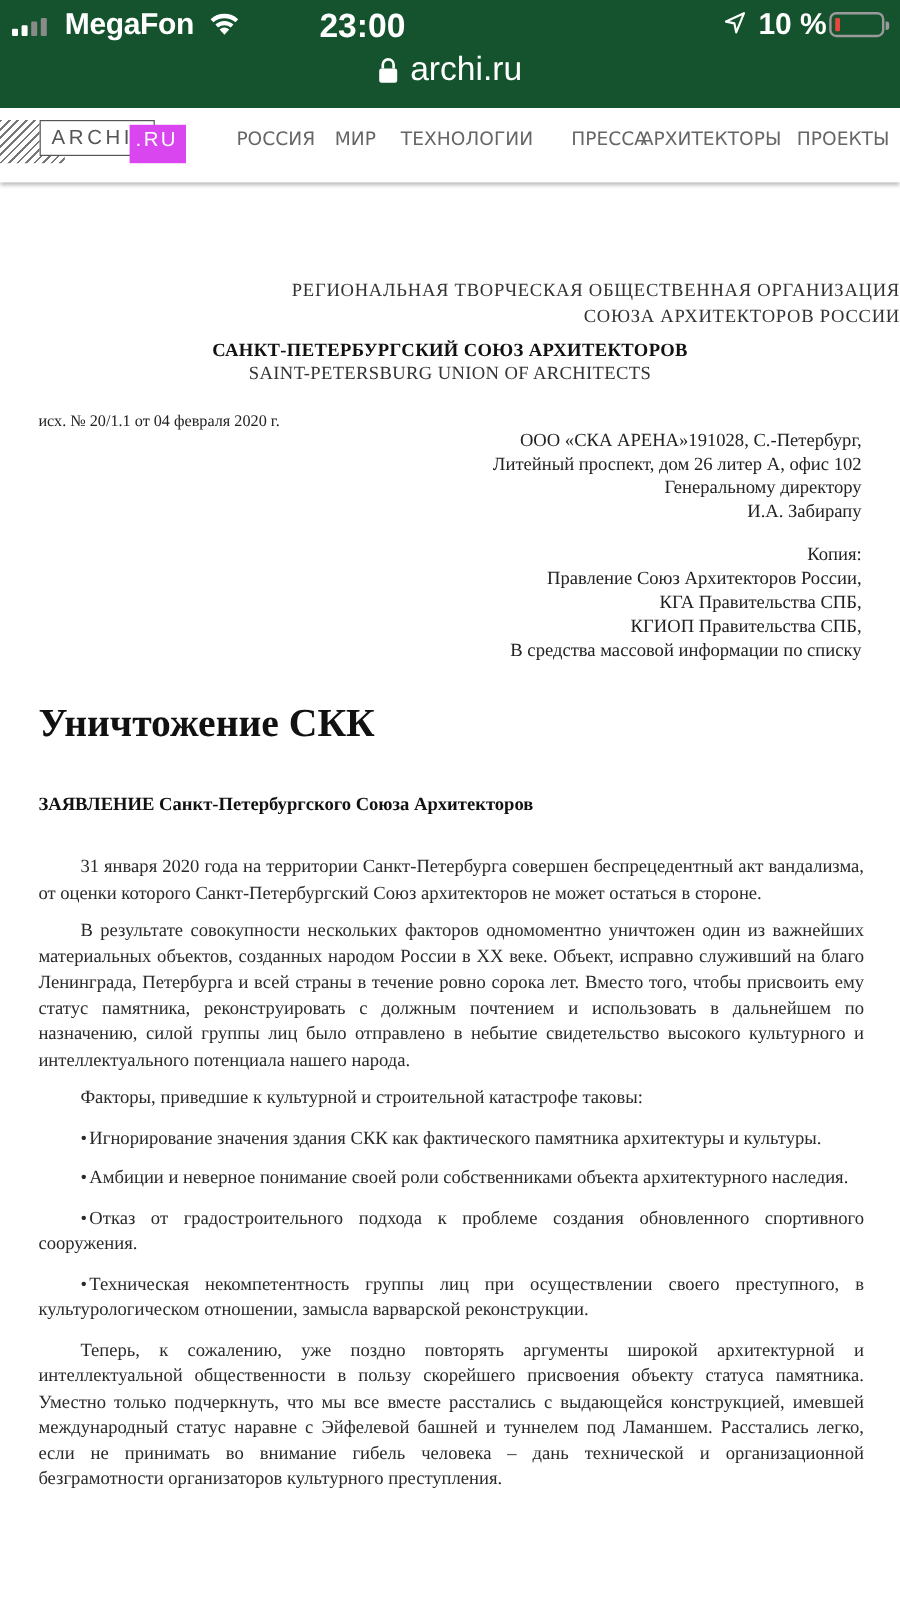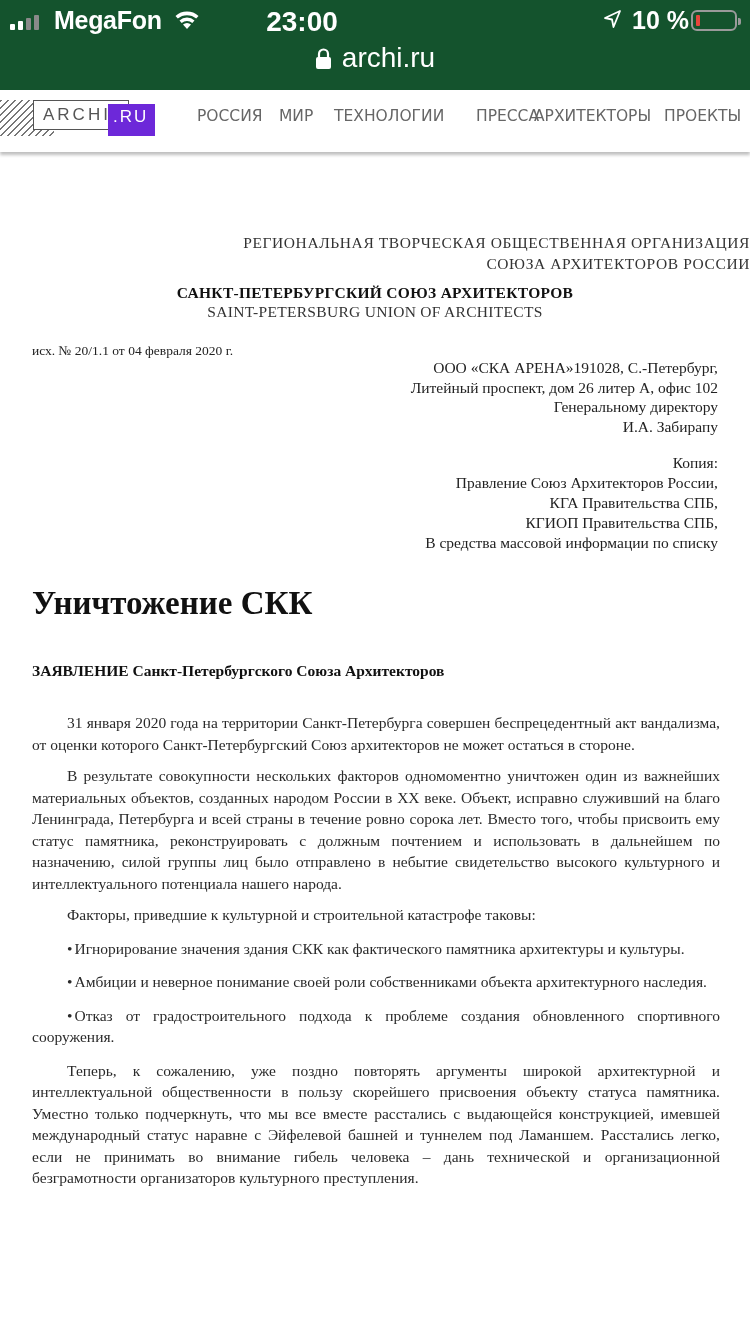--- a/index.html
+++ b/index.html
@@ -22,21 +22,21 @@
   .battery .nub { position: absolute; right: -6px; top: 6px; width: 3px; height: 7px; background: #9a9a9a; border-radius: 0 2px 2px 0; }
   .address { position: absolute; left: 0; width: 750px; top: 42px; text-align: center; font-size: 28px; display: flex; justify-content: center; align-items: center; gap: 10px; }
   .lock { width: 17px; height: 22px; position: relative; top: 1px; }
 
   
   .site-header { position: absolute; left: 0; top: 90px; width: 750px; height: 62px; background: #fff; box-shadow: 0 3px 3px rgba(0,0,0,0.25); }
   .hatch { position: absolute; left: 0; top: 10px; width: 54px; height: 36px;
            background: repeating-linear-gradient(135deg, #777 0 1.5px, transparent 1.5px 5px); }
   .logo-box { position: absolute; left: 33px; top: 10px; width: 96px; height: 30px; border: 1.5px solid #555; background: #fff; }
   .logo-archi { position: absolute; left: 43px; top: 15px; font-family: "Liberation Sans", sans-serif; font-size: 17px; letter-spacing: 3px; color: #555; }
-  .logo-ru { position: absolute; left: 108px; top: 14px; width: 47px; height: 32px; background: #6d28d9; color: #fff; font-family: "Liberation Sans", sans-serif; font-size: 17px; letter-spacing: 2px; padding: 3px 0 0 5px; }
+  .logo-ru { position: absolute; left: 108px; top: 14px; width: 47px; height: 32px; background: #d946ef; color: #fff; font-family: "Liberation Sans", sans-serif; font-size: 17px; letter-spacing: 2px; padding: 3px 0 0 5px; }
   .nav { position: absolute; top: 17px; left: 0; width: 750px; font-family: "DejaVu Sans", sans-serif; font-size: 15.5px; color: #666; }
   .nav a { position: absolute; white-space: nowrap; text-decoration: none; color: #666; }
 
   
   .doc { position: absolute; left: 0; top: 155px; width: 750px; }
   .org1 { position: absolute; left: 0; width: 750px; top: 77px; text-align: right; font-family: "Liberation Serif", serif; font-size: 15.5px; letter-spacing: 0.6px; color: #333; line-height: 21px; }
   .org2 { position: absolute; left: 0; width: 750px; top: 128px; text-align: center; font-size: 15.5px; line-height: 19px; }
   .org2 b { font-weight: bold; letter-spacing: 0.3px; color: #111; }
   .org2 .en { color: #333; letter-spacing: 0.3px; }
 
@@ -136,15 +136,16 @@
   <h1 class="title">Уничтожение СКК</h1>
   <div class="subtitle">ЗАЯВЛЕНИЕ Санкт-Петербургского Союза Архитекторов</div>
 
   <div class="body">
     <p>31 января 2020 года на территории Санкт-Петербурга совершен беспрецедентный акт вандализма, от оценки которого Санкт-Петербургский Союз архитекторов не может остаться в стороне.</p>
     <p>В результате совокупности нескольких факторов одномоментно уничтожен один из важнейших материальных объектов, созданных народом России в XX веке. Объект, исправно служивший на благо Ленинграда, Петербурга и всей страны в течение ровно сорока лет. Вместо того, чтобы присвоить ему статус памятника, реконструировать с должным почтением и использовать в дальнейшем по назначению, силой группы лиц было отправлено в небытие свидетельство высокого культурного и интеллектуального потенциала нашего народа.</p>
     <p class="factors">Факторы, приведшие к культурной и строительной катастрофе таковы:</p>
     <p class="bullet">Игнорирование значения здания СКК как фактического памятника архитектуры и культуры.</p>
     <p class="bullet">Амбиции и неверное понимание своей роли собственниками объекта архитектурного наследия.</p>
     <p class="bullet">Отказ от градостроительного подхода к проблеме создания обновленного спортивного сооружения.</p>
+    <p class="bullet">Техническая некомпетентность группы лиц при осуществлении своего преступного, в культурологическом отношении, замысла варварской реконструкции.</p>
     <p>Теперь, к сожалению, уже поздно повторять аргументы широкой архитектурной и интеллектуальной общественности в пользу скорейшего присвоения объекту статуса памятника. Уместно только подчеркнуть, что мы все вместе расстались с выдающейся конструкцией, имевшей международный статус наравне с Эйфелевой башней и туннелем под Ламаншем. Расстались легко, если не принимать во внимание гибель человека – дань технической и организационной безграмотности организаторов культурного преступления.</p>
   </div>
 </div>
 
 </body></html>

